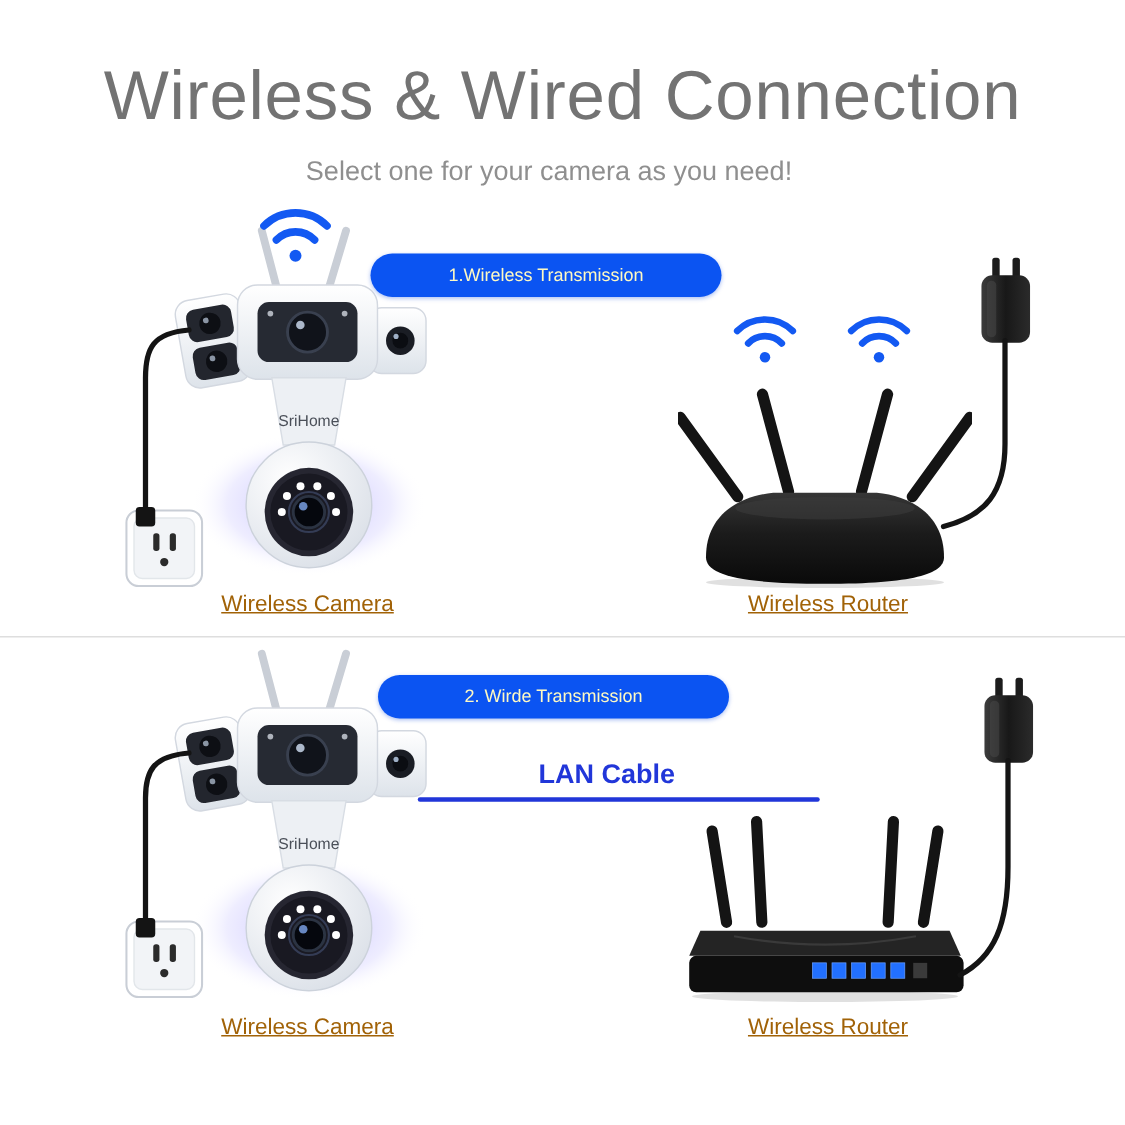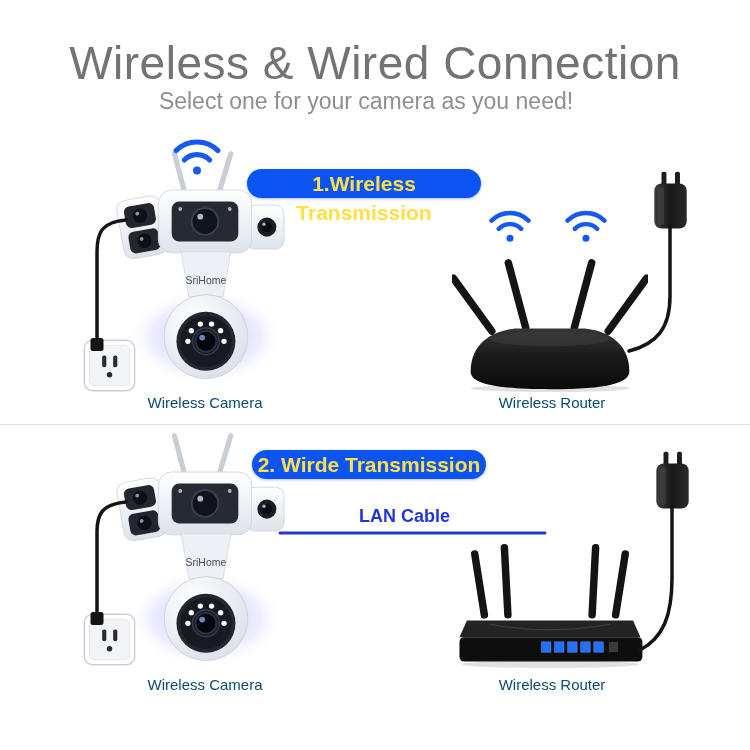--- a/index.html
+++ b/index.html
@@ -10,32 +10,32 @@
     font-family: "Liberation Sans", sans-serif;
   }
   section { display: contents; }
   .abs { position: absolute; }
   .title {
     position: absolute; left: 0; right: 0; top: 36px; margin: 0;
     text-align: center; font-size: 46px; font-weight: 400;
     color: #737373; letter-spacing: 0.5px;
   }
   .subtitle {
-    position: absolute; left: 0; right: 18px; top: 88px; margin: 0;
-    text-align: center; font-size: 23px; font-weight: 400; color: #8f8f8f;
+    position: absolute; left: 0; right: 18px; top: 88px; margin: 16px;
+    text-align: center; font-size: 18px; font-weight: 400; color: #8f8f8f;
   }
   .banner {
     position: absolute; height: 29px; line-height: 29px; border-radius: 15px;
-    background: var(--banner-blue, #0b54f2); color: #fde047;
-    font-size: 21px; font-weight: 700; text-align: center;
+    background: var(--banner-blue, #0b54f2); color: #fef9c3;
+    font-size: 12px; font-weight: 400; text-align: center;
     box-shadow: 0 1px 3px rgba(10, 70, 220, 0.35);
   }
   .cap {
     position: absolute; width: 200px; text-align: center;
-    font-size: 15px; color: #0c4a6e;
+    font-size: 15px; color: #a16207; text-decoration: underline;
   }
   .lan-label {
     position: absolute; left: 300px; top: 506px; width: 150px;
     text-align: right; font-size: 18px; font-weight: 600;
     color: var(--lan-blue, #2136d9);
   }
   .divider {
     position: absolute; left: 0; top: 424px; width: 750px; height: 1px;
     background: #dedede;
   }

